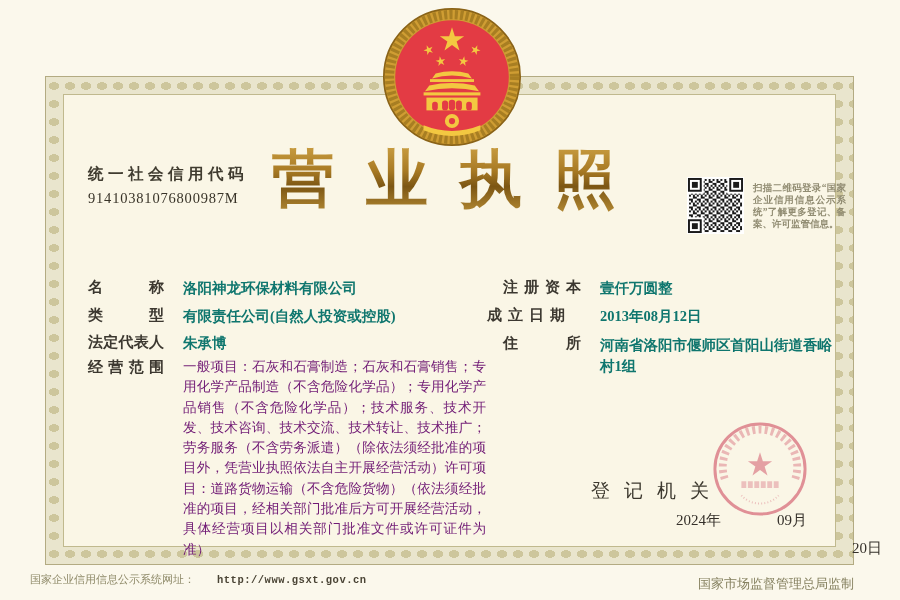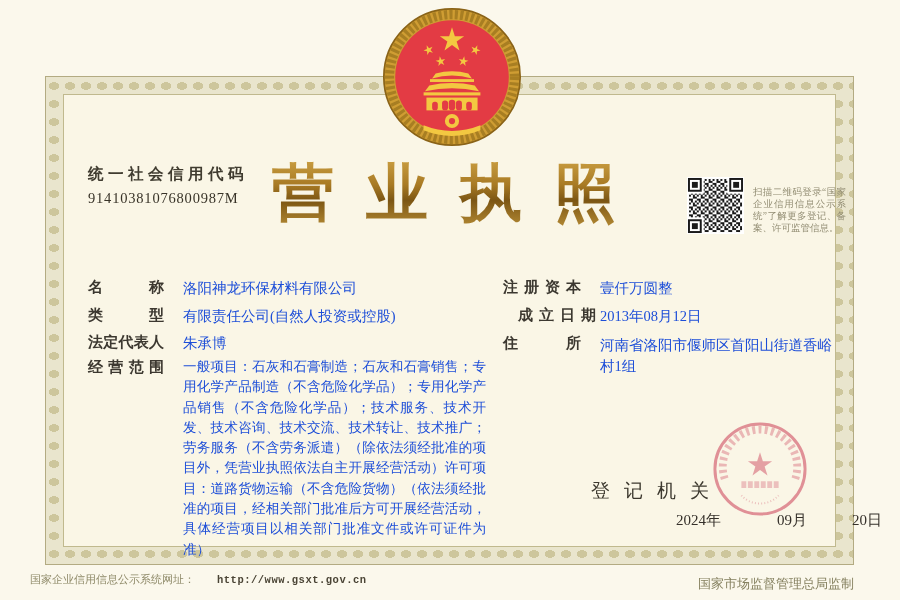--- a/index.html
+++ b/index.html
@@ -25,62 +25,62 @@
   .emblem{position:absolute;left:381px;top:6px;width:142px;height:142px;}
   
   .credit{position:absolute;left:88px;top:164px;}
   .credit .lab{
     font-family:"Liberation Sans","DejaVu Sans",sans-serif;font-weight:700;
     font-size:15.5px;letter-spacing:4.5px;color:#403c30;
   }
   .credit .code{font-size:14.5px;letter-spacing:.8px;color:#383328;margin-top:5px;}
   
   .title{
-    position:absolute;left:230px;top:150px;width:460px;text-align:center;
+    position:absolute;left:230px;top:136px;width:460px;text-align:center;
     font-weight:700;font-size:62px;letter-spacing:32px;line-height:1.4;
     color:#a9771f;text-shadow:0 1px 1px rgba(122,84,19,.45);
     font-family:Liberation Serif, serif;
   }
   @supports ((-webkit-background-clip:text) or (background-clip:text)){
     .title{
       background:linear-gradient(180deg,#d6ab4c 0%,#a87a24 40%,#7c5614 58%,#c79c3f 100%);
       -webkit-background-clip:text;background-clip:text;color:transparent;text-shadow:none;
     }
   }
   
-  .qr-wrap{position:absolute;left:687px;top:177px;display:flex;align-items:flex-end;}
+  .qr-wrap{position:absolute;left:687px;top:177px;display:flex;align-items:flex-start;font-weight:bold;}
   .qr{width:57px;height:57px;}
   .qr-caption{
     width:93px;margin-left:9px;margin-top:5px;
     font-size:9.5px;line-height:12px;color:#918c72;text-align:justify;
   }
   
   .lbl{
     display:inline-block;text-align:justify;text-align-last:justify;
     font-family:"Liberation Sans","DejaVu Sans",sans-serif;font-weight:700;
     font-size:15px;color:#3c3830;vertical-align:top;
   }
   .lbl.w-left{width:76px;}
   .lbl.w-right{width:78px;}
-  .val{font-size:14.5px;color:#1d4ed8;}
+  .val{font-size:14.5px;color:#0f766e;font-weight:bold;}
   .abs{position:absolute;}
   .scope{
     position:absolute;left:183px;top:357px;width:303px;
-    font-size:13.6px;line-height:20.3px;text-align:justify;color:#1d4ed8;
+    font-size:13.6px;line-height:20.3px;text-align:justify;color:#701a75;
   }
   .addr{width:240px;line-height:21px;}
   
   .registrar{
     position:absolute;left:591px;top:478px;
     font-family:"Liberation Sans","DejaVu Sans",sans-serif;font-weight:400;
     font-size:19px;letter-spacing:14px;color:#3c382e;
   }
   .issue-date{position:absolute;left:676px;top:511px;font-size:15px;color:#35302a;display:flex;gap:20px;}
   .issue-date .m{margin-left:36px;text-align:center;}
-  .issue-date .d{margin-left:25px;}
+  .issue-date .d{margin-left:25px;margin-top:28px;}
   
   .seal{position:absolute;left:711px;top:420px;width:98px;height:98px;
         filter:blur(.4px);opacity:.85;}
   
   .footer-left{position:absolute;left:30px;top:572px;font-size:11px;color:#8e8968;}
   .footer-left .url{
     font-family:"Liberation Mono","DejaVu Sans Mono",monospace;font-weight:700;
     font-size:10.5px;letter-spacing:.5px;color:#4a4435;margin-left:2px;padding-left:20px;
   }
   .footer-right{position:absolute;right:46px;top:575px;font-size:13px;color:#85805f;}
@@ -175,21 +175,21 @@
 
 <span class="lbl w-left abs" style="left:88px;top:333px">法定代表人</span>
 <span class="val abs" style="left:183px;top:334px">朱承博</span>
 
 <span class="lbl w-left abs" style="left:88px;top:358px">经营范围</span>
 <div class="scope">一般项目：石灰和石膏制造；石灰和石膏销售；专用化学产品制造（不含危险化学品）；专用化学产品销售（不含危险化学品）；技术服务、技术开发、技术咨询、技术交流、技术转让、技术推广；劳务服务（不含劳务派遣）（除依法须经批准的项目外，凭营业执照依法自主开展经营活动）许可项目：道路货物运输（不含危险货物）（依法须经批准的项目，经相关部门批准后方可开展经营活动，具体经营项目以相关部门批准文件或许可证件为准）</div>
 
 <span class="lbl w-right abs" style="left:503px;top:278px">注册资本</span>
 <span class="val abs" style="left:600px;top:279px">壹仟万圆整</span>
 
-<span class="lbl w-right abs" style="left:518px;top:306px">成立日期</span>
+<span class="lbl w-right abs" style="left:487px;top:306px">成立日期</span>
 <span class="val abs" style="left:600px;top:307px">2013年08月12日</span>
 
 <span class="lbl w-right abs" style="left:503px;top:334px">住所</span>
 <div class="val addr abs" style="left:600px;top:335px">河南省洛阳市偃师区首阳山街道香峪村1组</div>
 
 <div class="registrar">登记机关</div>
 
 <svg class="seal" viewBox="0 0 100 100" aria-hidden="true">
   <circle cx="50" cy="50" r="46" fill="none" stroke="#dc7f89" stroke-width="3"></circle>
   <path d="M14,60 A38,38 0 1 1 86,60" fill="none" stroke="#dd848e" stroke-width="8" stroke-dasharray="3 3.4" opacity=".65"></path>

